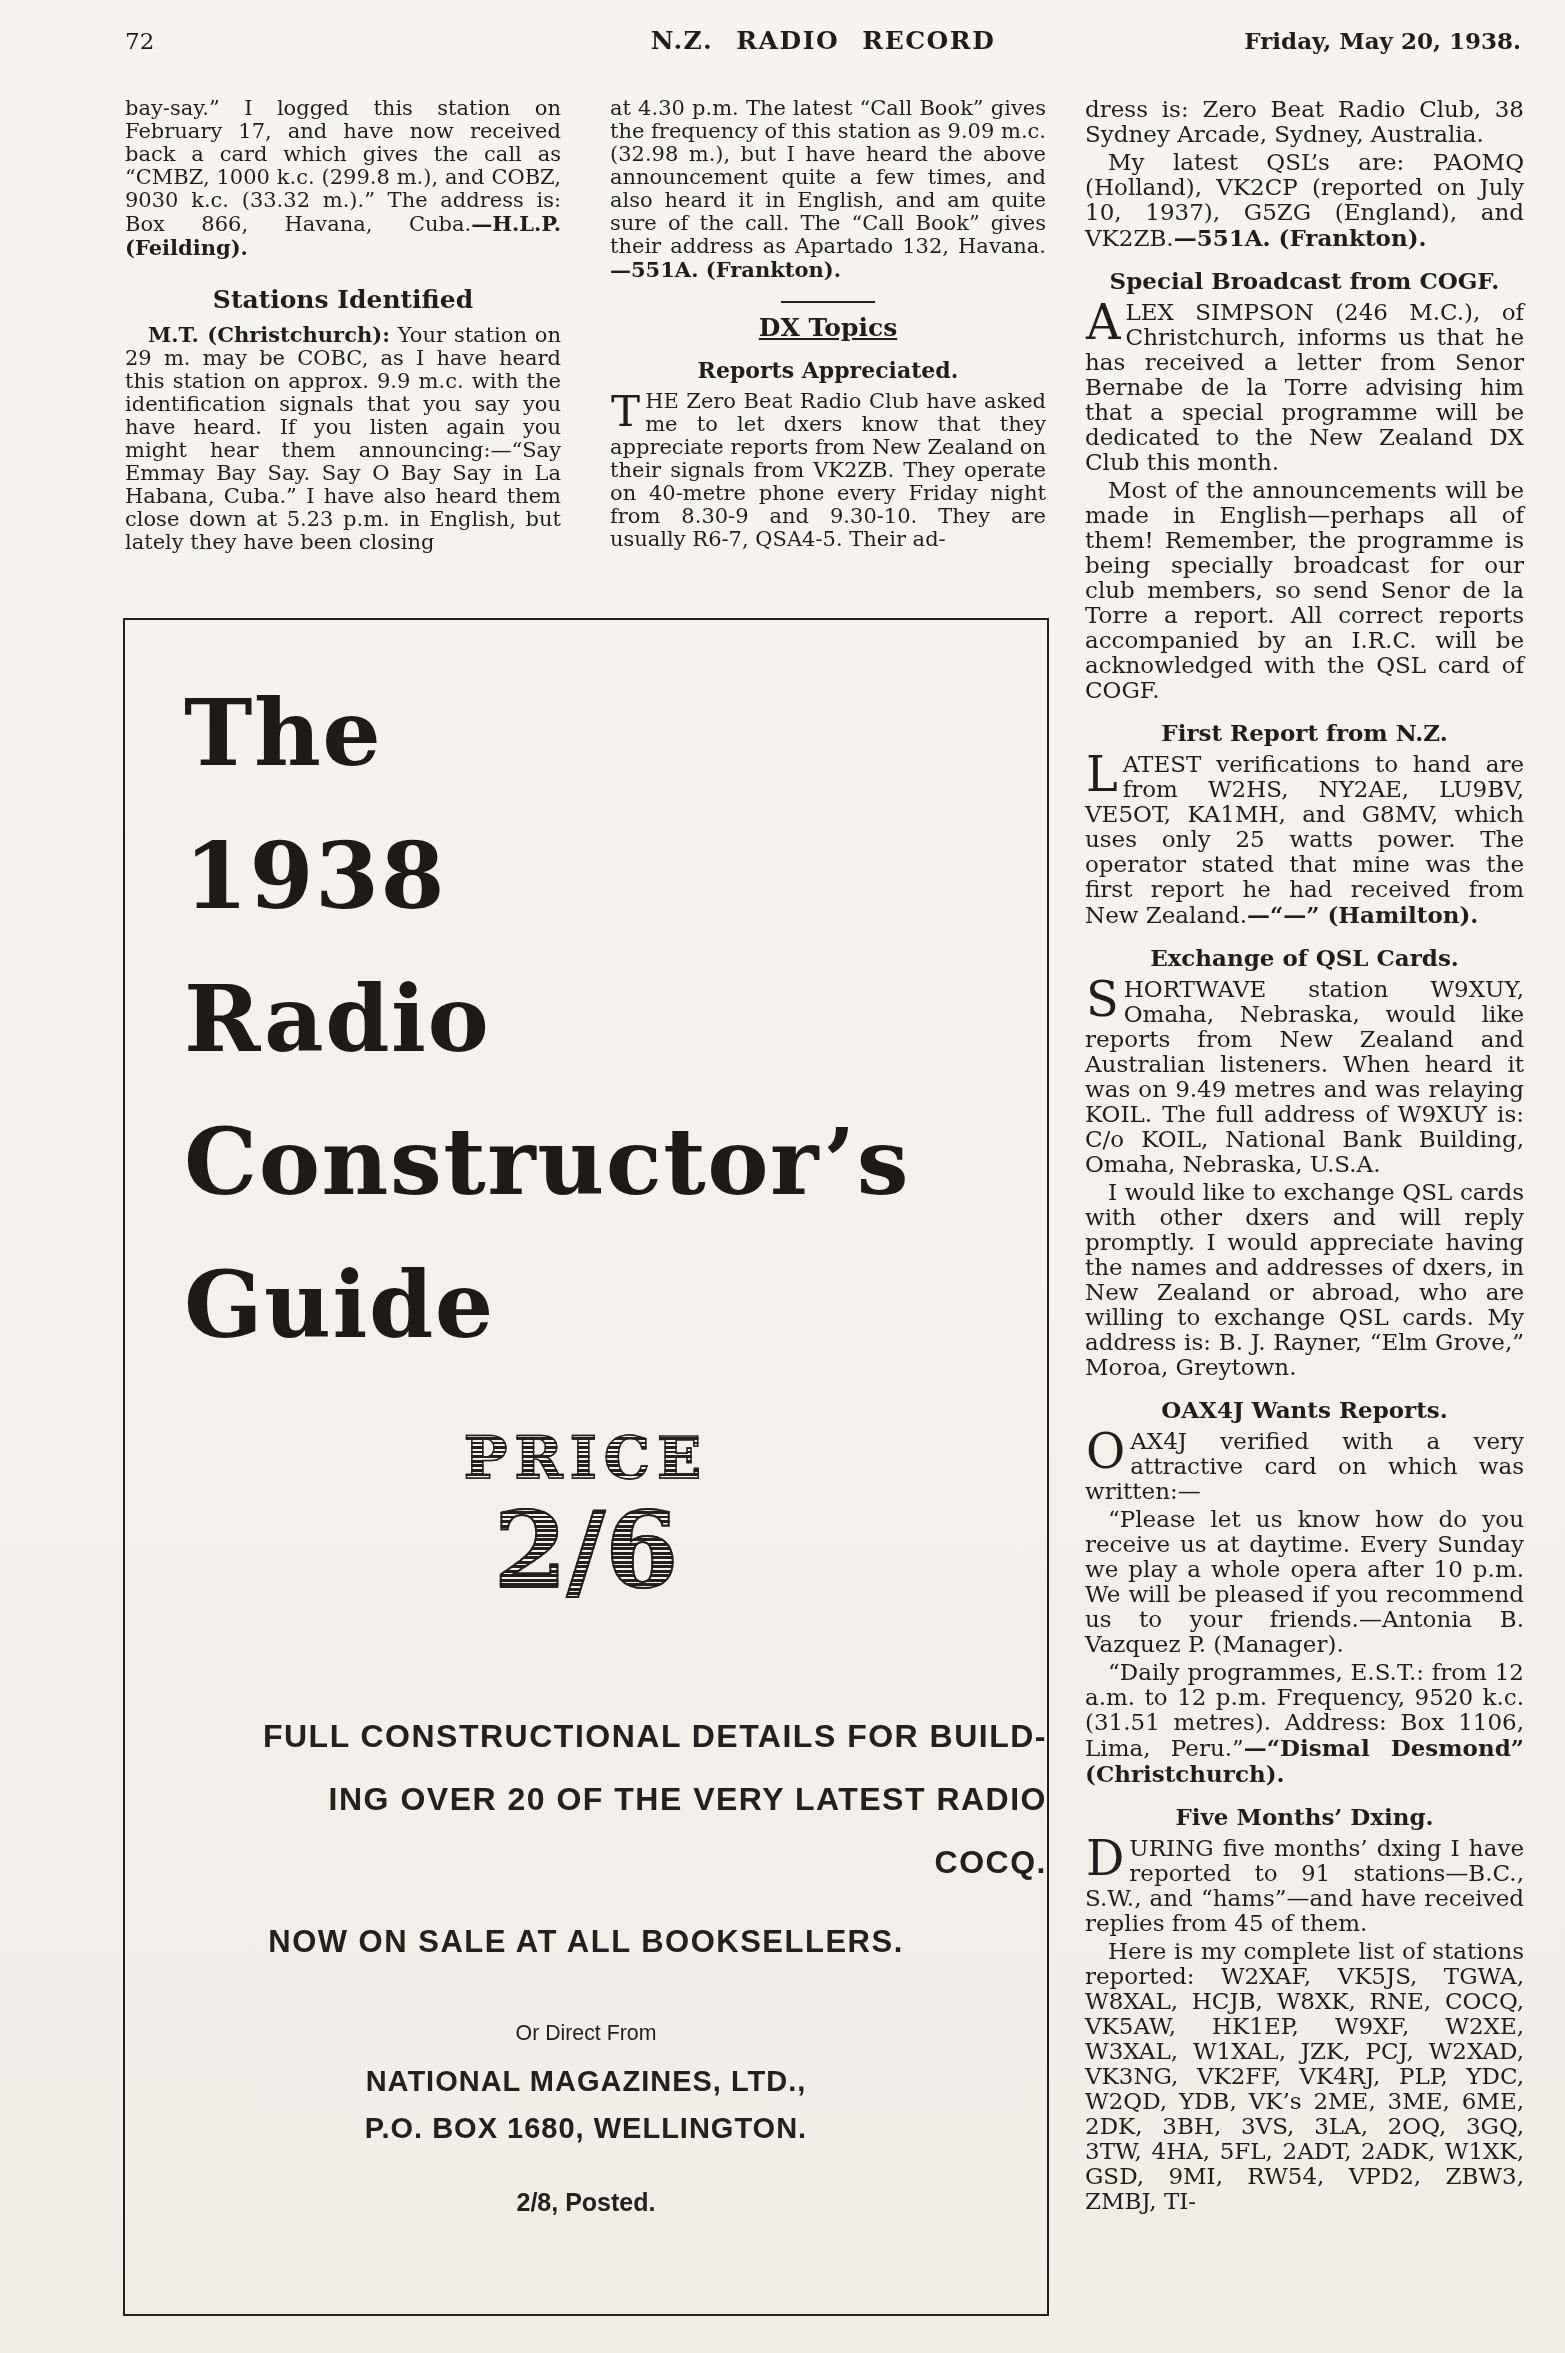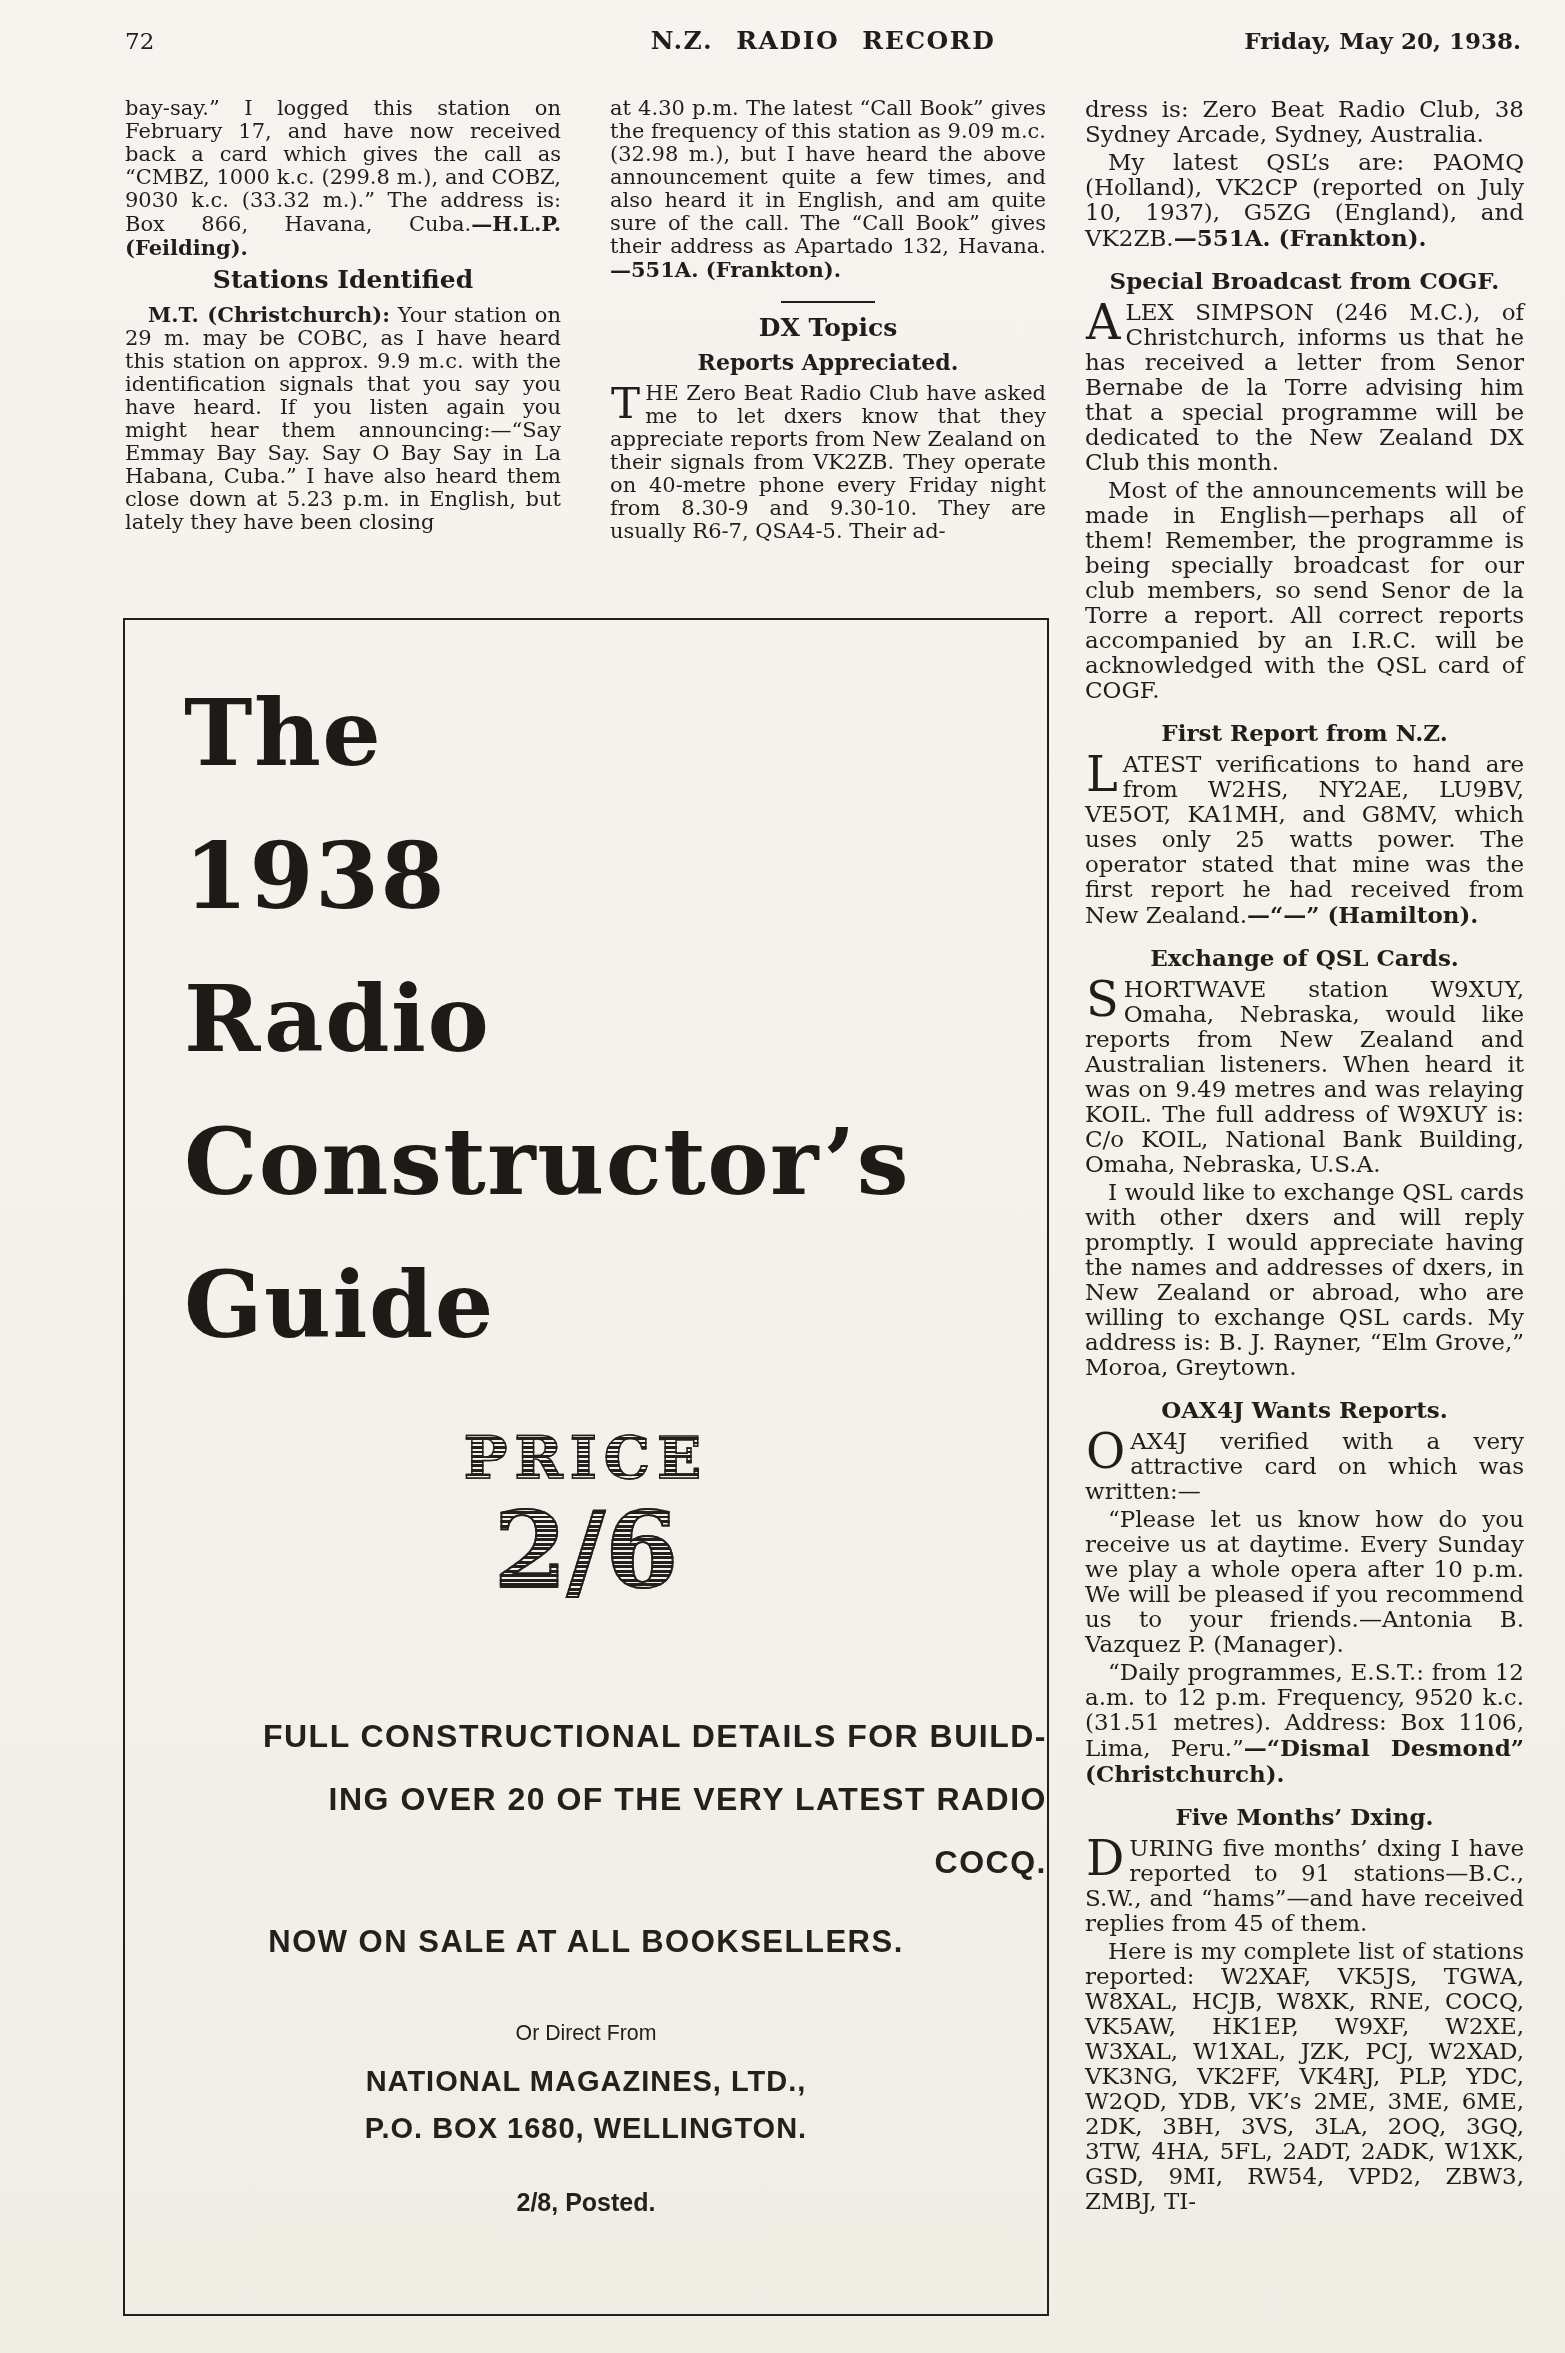--- a/index.html
+++ b/index.html
@@ -36,23 +36,23 @@
   .col-3 { left:1085px; width:439px; font-size:23px; line-height:25px; }
 
   .col p { margin:0 0 3px; }
   p.ind  { text-indent:23px; }
   .lead  { font-weight:bold; }
   .sig   { font-weight:bold; }
   .p-bold{ font-weight:bold; }
 
   .col-head {
     font-size:25px; font-weight:bold; text-align:center;
-    margin:8px 0 12px;
+    margin:28px 0 12px;
   }
-  .col-head.tight { margin:13px 0 12px; }
+  .col-head.tight { margin:13px 0 20px;text-decoration:underline; }
   .sub-head {
     font-size:22px; font-weight:bold; text-align:center; margin:0 0 8px;
   }
   .col3-head {
     font-size:23px; font-weight:bold; text-align:center; margin:17px 0 7px;
   }
   .divider { width:94px; height:2px; background:#201e1b; margin:19px auto 0; }
 
   .dc {
     float:left; font-size:2.08em; line-height:0.86em;

